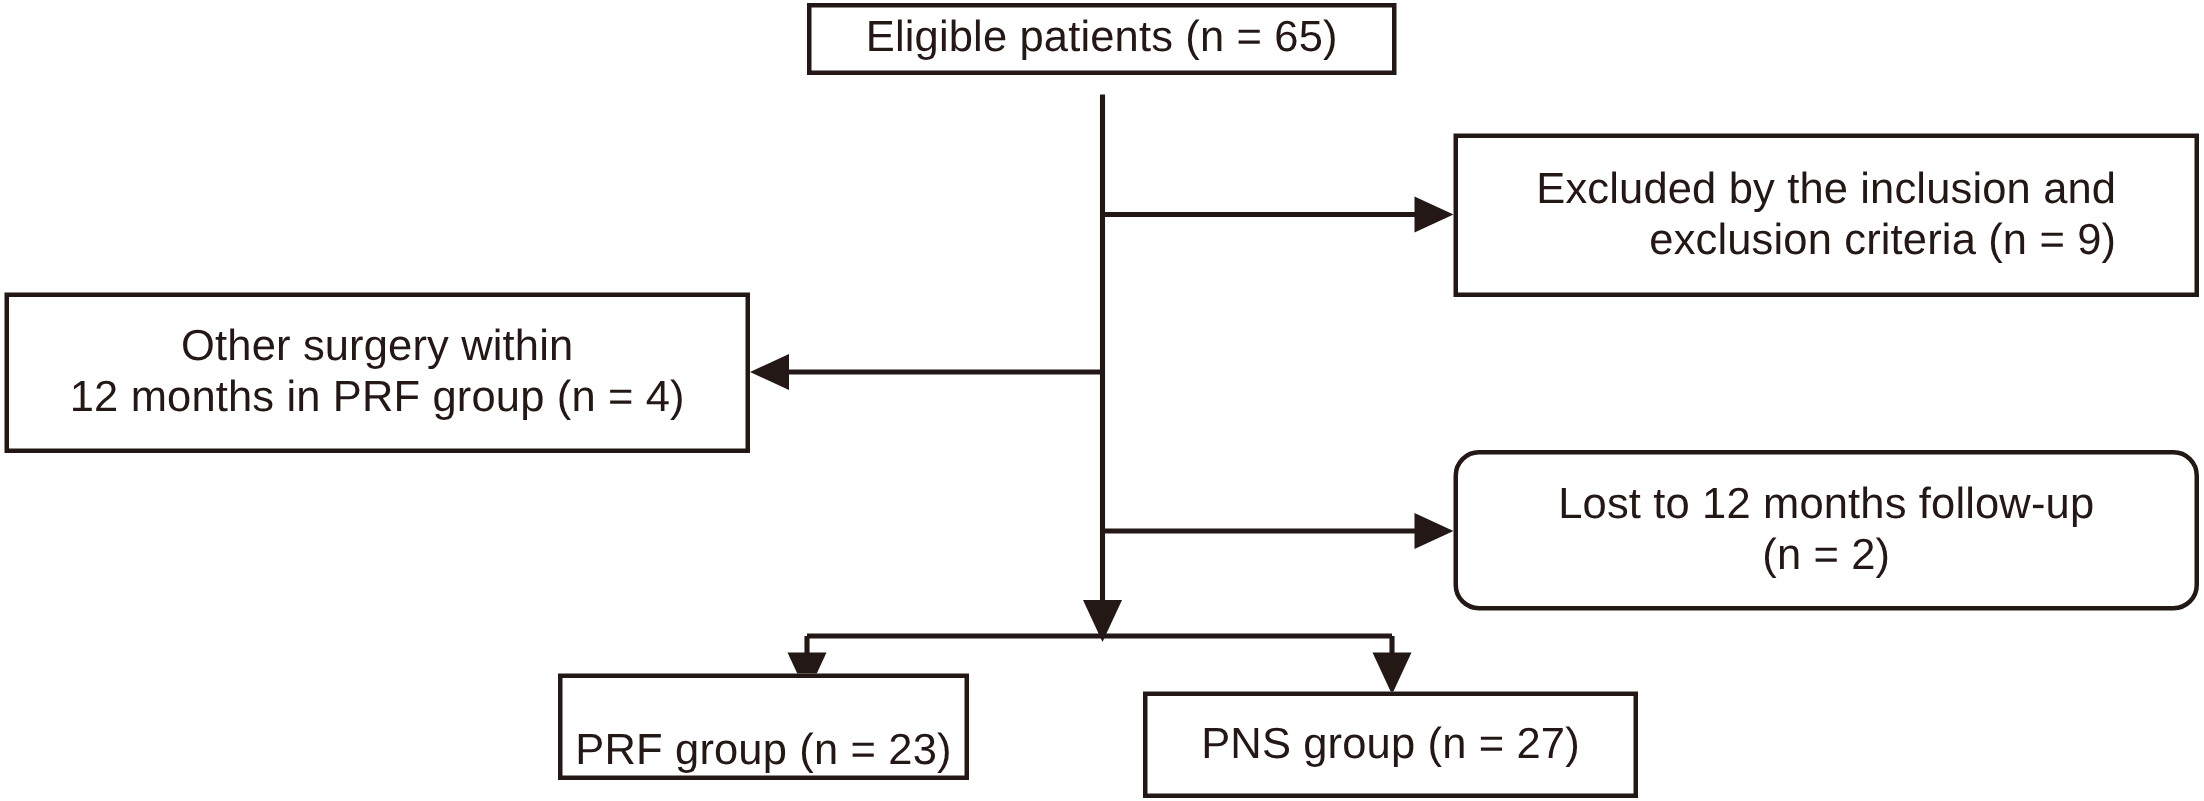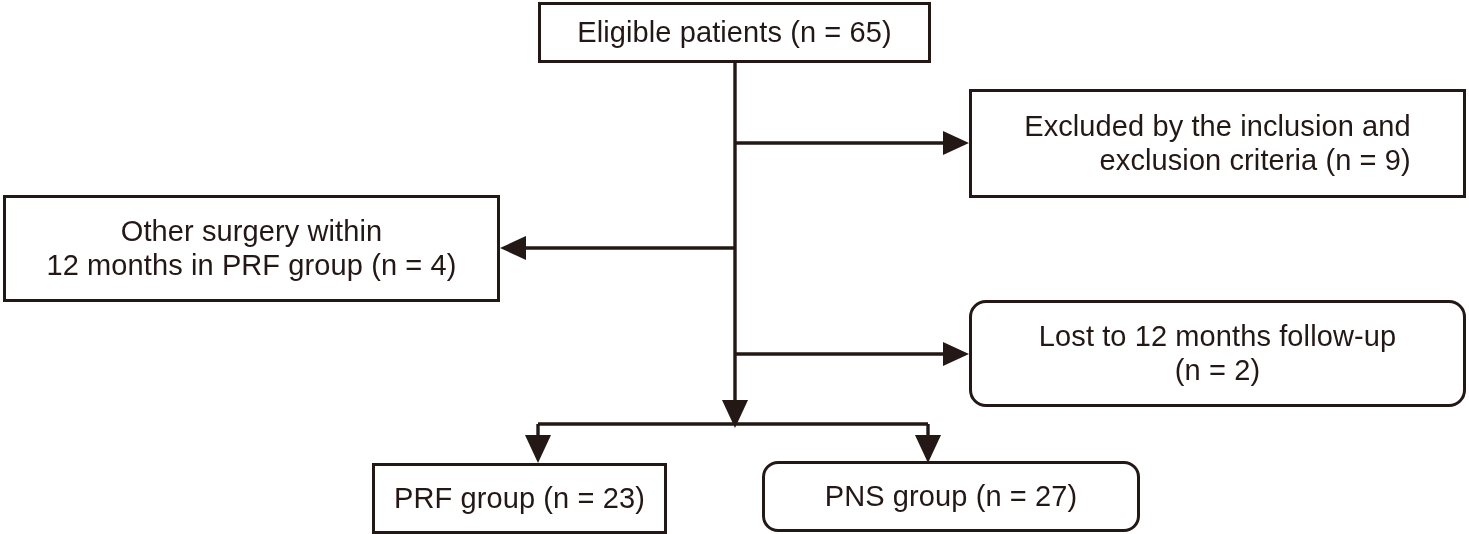--- a/index.html
+++ b/index.html
@@ -33,26 +33,26 @@
   .node-label {
     display: block;
     font-size: 29px;
     line-height: 1.14;
     letter-spacing: 0.1px;
     white-space: pre-line;
     color: #231815;
     padding: 0 8px;
   }
   
-  #node-eligible   { left: 538px; top: 2px;   width: 393px; height: 61px; }
+  #node-eligible   { left: 538px; top: 2px;   width: 393px; height: 48px; }
   #node-excluded   { left: 969px; top: 89px;  width: 497px; height: 109px; text-align: right; }
   #node-other      { left: 3px;   top: 195px; width: 497px; height: 107px; }
   #node-lost       { left: 969px; top: 300px; width: 497px; height: 107px; border-radius: 17px; }
-  #node-prf        { left: 372px; top: 463px; width: 295px; height: 71px; }
-  #node-pns        { left: 762px; top: 461px; width: 378px; height: 71px; border-radius: 16px; }
+  #node-prf        { left: 372px; top: 449px; width: 274px; height: 71px; align-items: flex-end; }
+  #node-pns        { left: 762px; top: 461px; width: 330px; height: 71px; }
 
   .edge-svg {
     position: absolute;
     left: 0;
     top: 0;
     width: 1469px;
     height: 534px;
     z-index: 1;
     pointer-events: none;
   }

